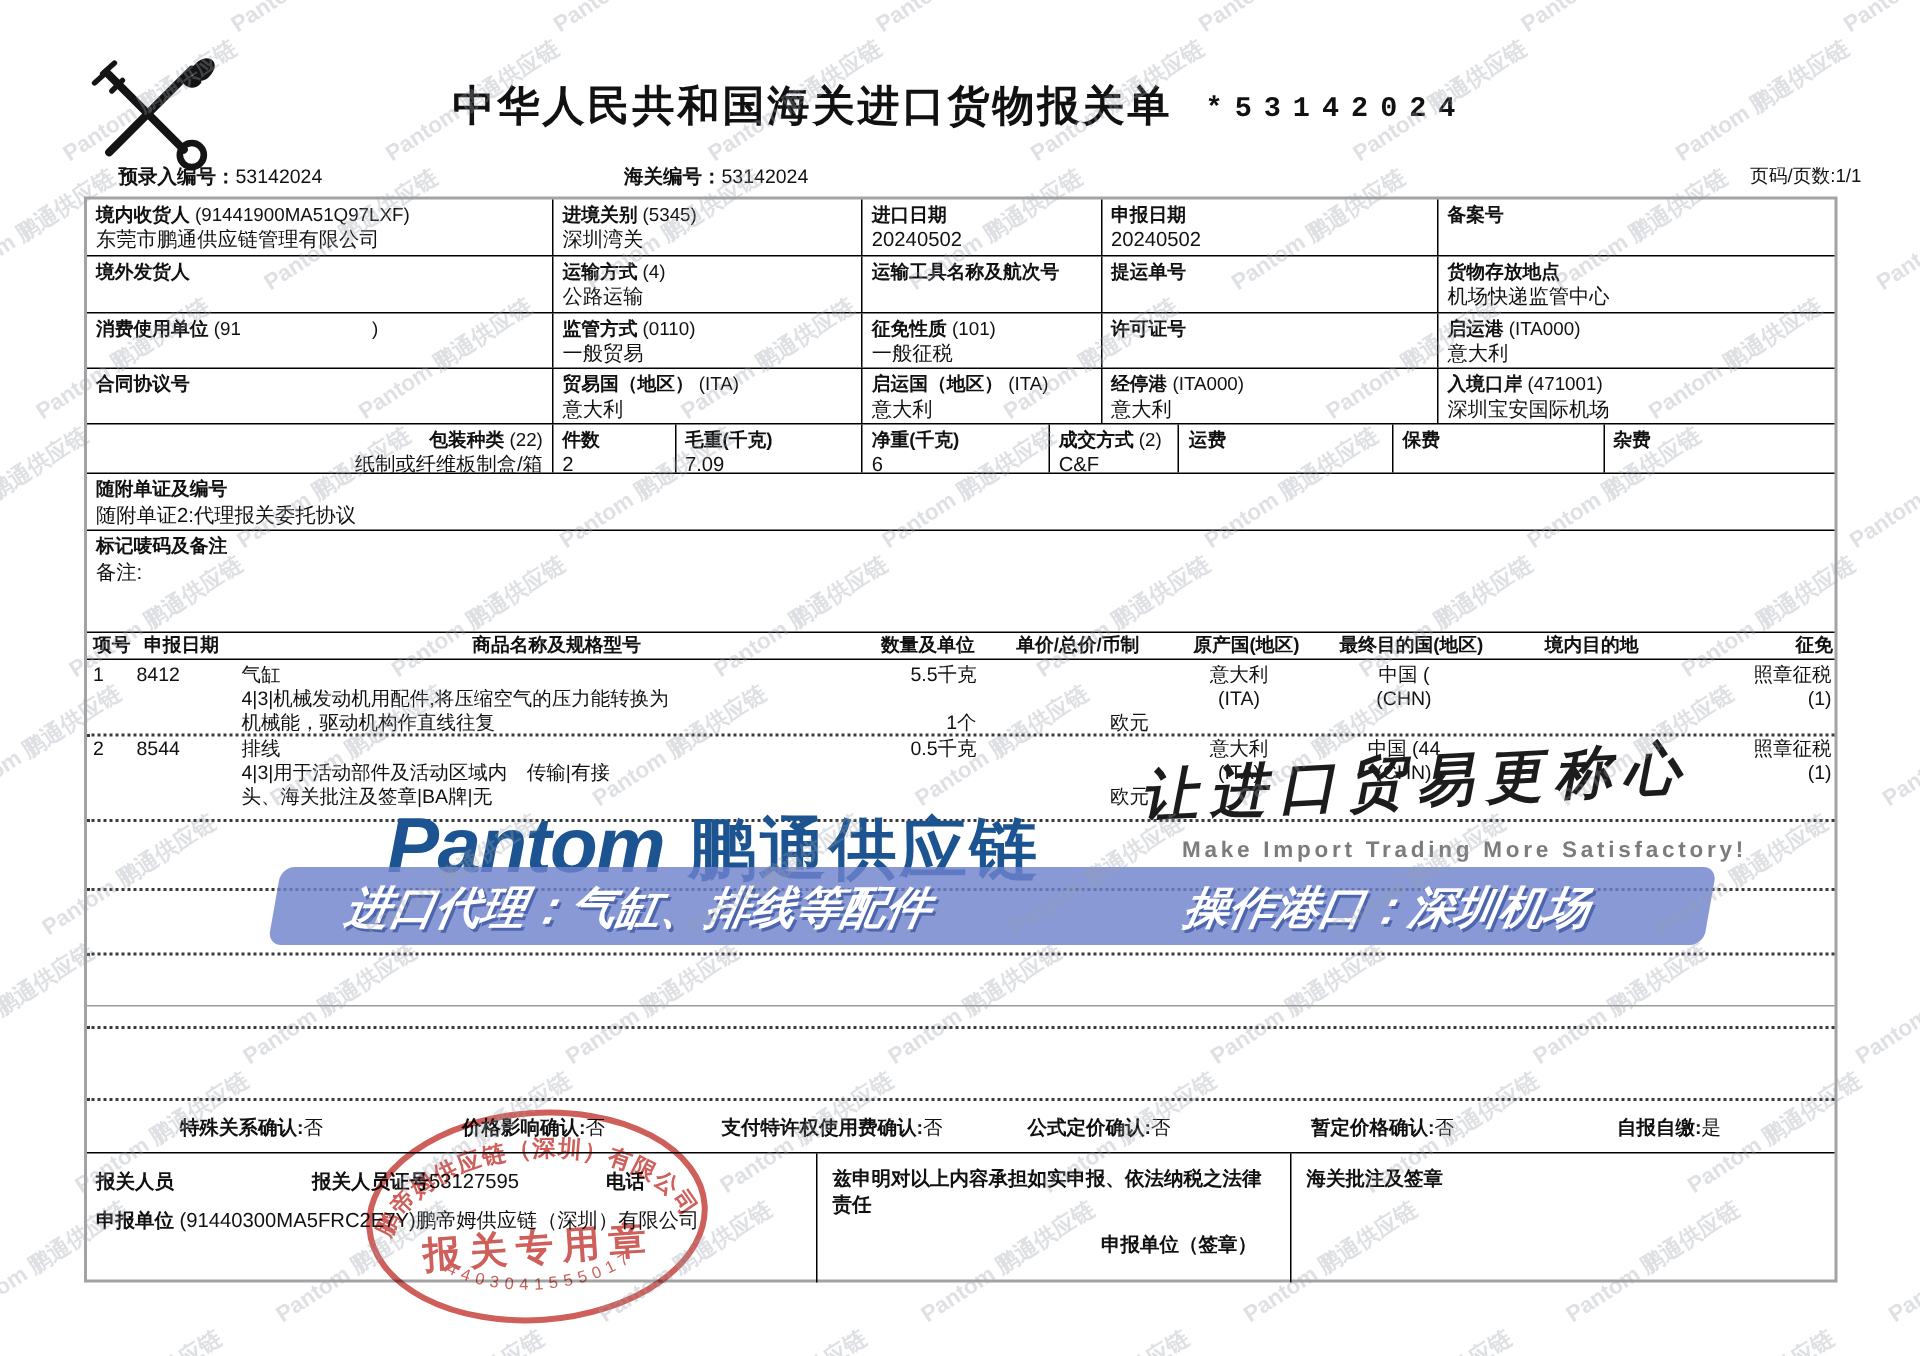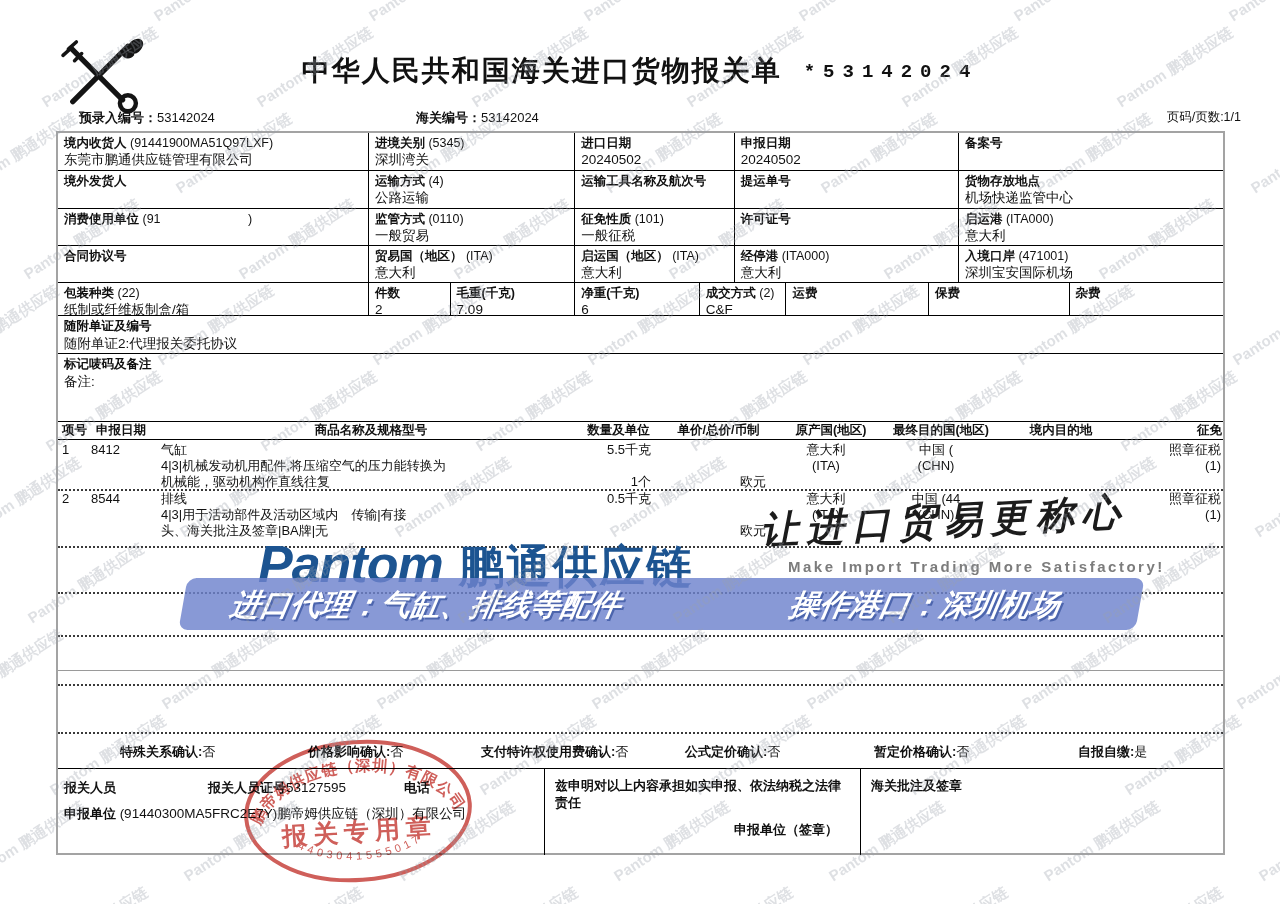--- a/index.html
+++ b/index.html
@@ -206,21 +206,21 @@
             <div class="val">意大利</div>
           </div>
           <div class="fcell" style="width: 266px;">
             <div class="lab"><b>入境口岸</b> (471001)</div>
             <div class="val">深圳宝安国际机场</div>
           </div>
         </div>
       </div>
     <div id="packrow">
         <div class="frow" style="top: 150px; height: 33px;">
-          <div class="fcell" style="width: 311px;">
+          <div class="fcell" style="width: 311px; text-align: right;">
             <div class="lab"><b>包装种类</b> (22)</div>
             <div class="val">纸制或纤维板制盒/箱</div>
           </div>
           <div class="fcell" style="width: 82px;">
             <div class="lab"><b>件数</b></div>
             <div class="val">2</div>
           </div>
           <div class="fcell" style="width: 125px;">
             <div class="lab"><b>毛重(千克)</b></div>
             <div class="val">7.09</div>

